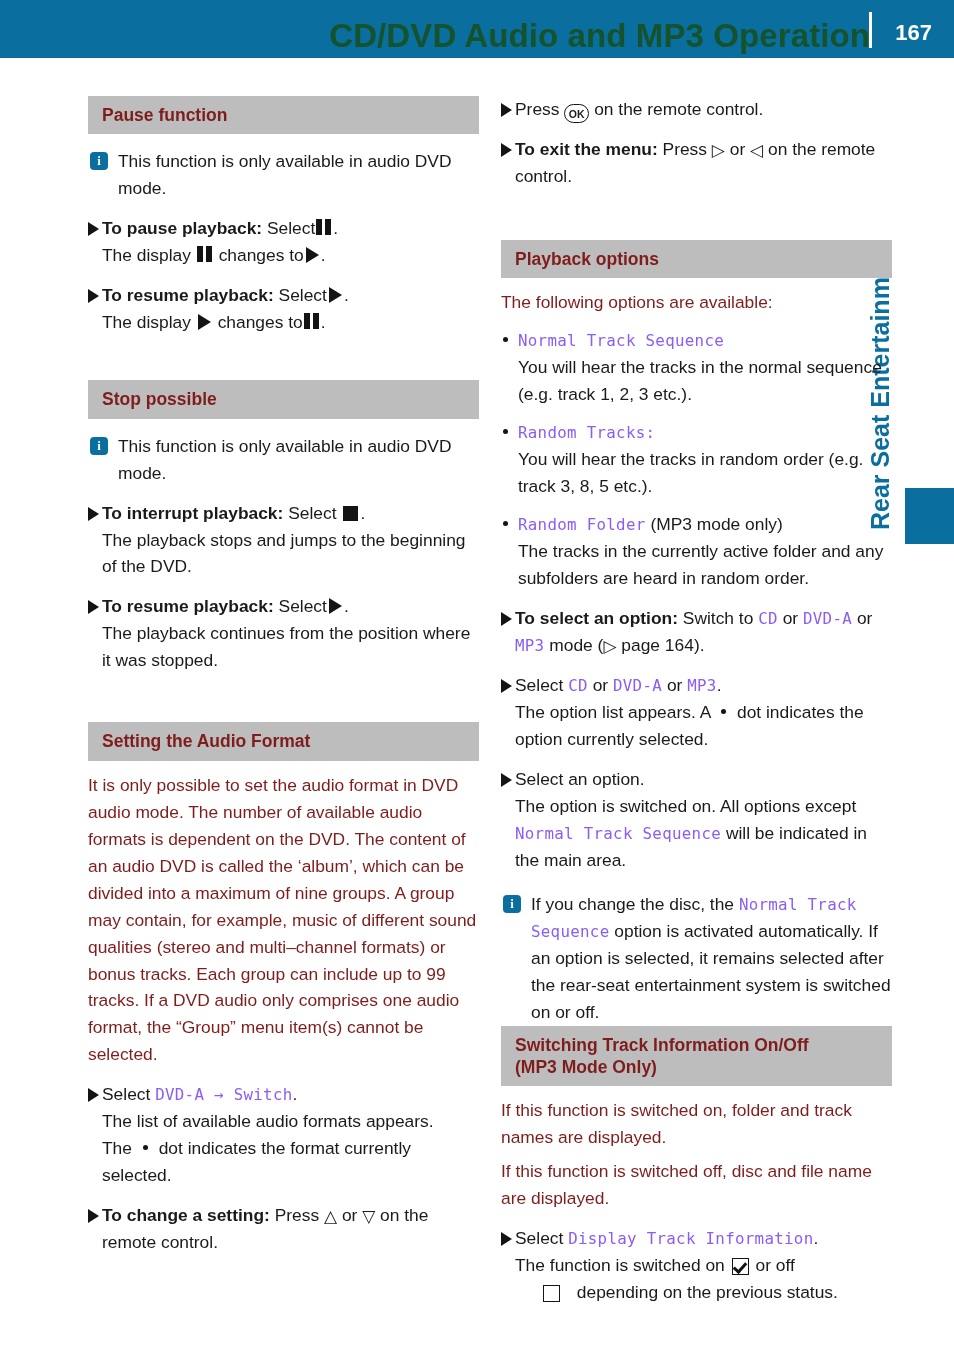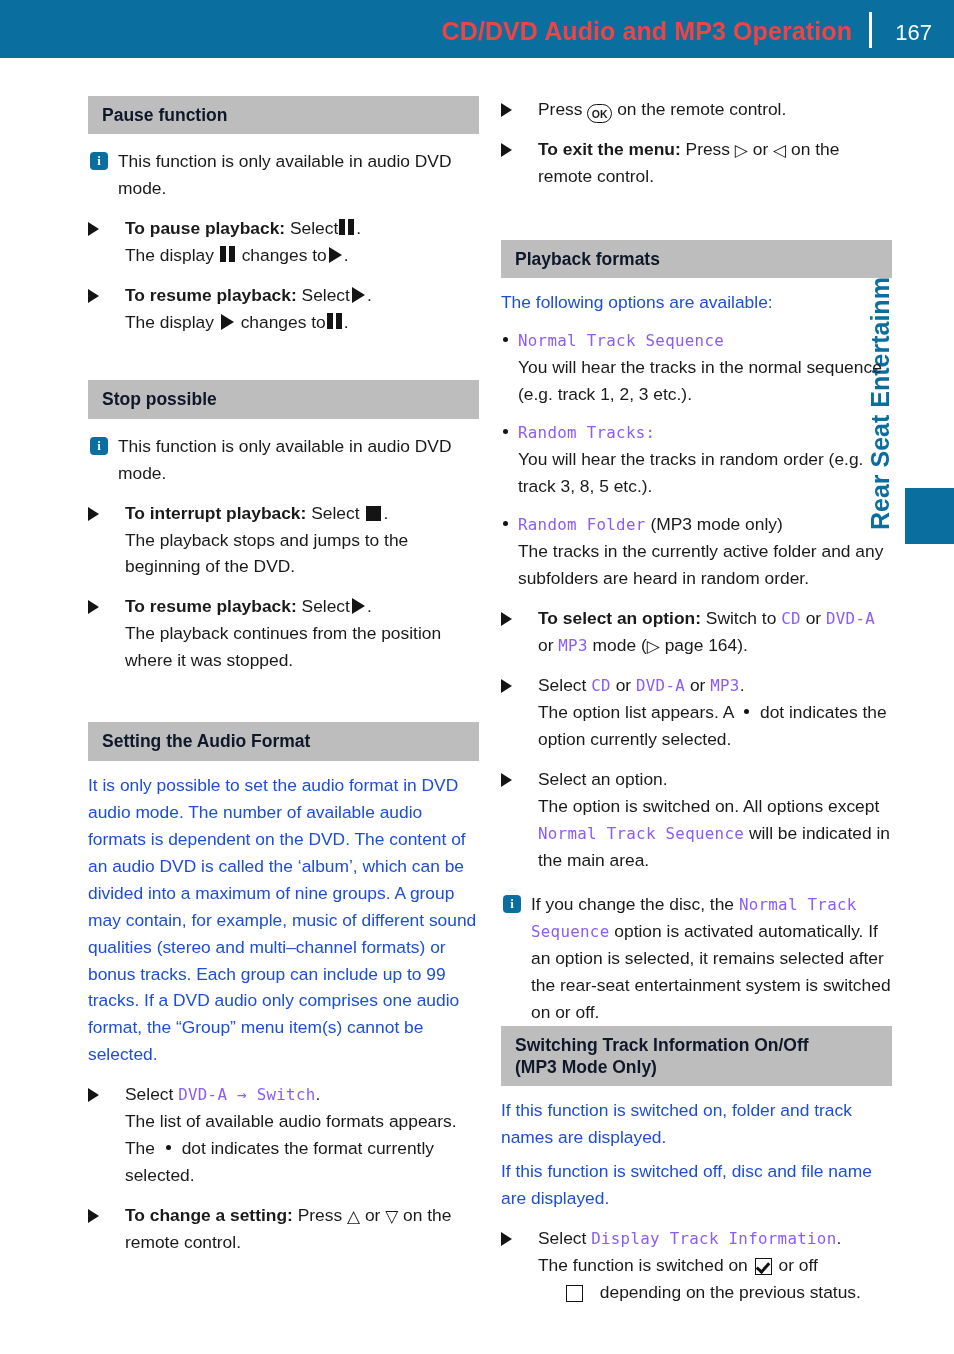--- a/index.html
+++ b/index.html
@@ -19,42 +19,42 @@
   
   .header-band {
     position: absolute;
     left: 0; top: 0;
     width: 954px;
     height: 58px;
     background: #0a6e9e;
   }
   .header-title {
     position: absolute;
-    right: 102px;
+    right: 84px;
     top: 17px;
-    font-size: 25px;
-    font-weight: bold;
-    color: #ef4444;
+    font-size: 33px;
+    font-weight: bold;
+    color: #14532d;
     letter-spacing: 0.1px;
     white-space: nowrap;
   }
   .header-sep {
     position: absolute;
     right: 82px;
     top: 12px;
     width: 3px;
     height: 36px;
     background: #ffffff;
   }
   .header-page {
     position: absolute;
     right: 22px;
     top: 20px;
     font-size: 22px;
-    font-weight: normal;
+    font-weight: bold;
     color: #ffffff;
   }
   .side-tab-wrap {
     position: absolute;
     left: 905px;
     top: 110px;
     width: 50px;
     height: 420px;
   }
   .side-tab-wrap .vtext {
@@ -87,32 +87,32 @@
     width: 391px;
   }
   .col-left  { left: 88px; }
   .col-right { left: 501px; }
 
   
   .sec-head {
     background: #bdbdbd;
     font-size: 17.5px;
     font-weight: bold;
-    color: #0f172a;
+    color: #7f1d1d;
     padding: 8px 0 8px 14px;
     line-height: 1.28;
     box-sizing: border-box;
   }
 
   
   .para {
     font-size: 17.4px;
     line-height: 1.55;
     margin: 11px 0 0 0;
-    color: #1d4ed8;
+    color: #7f1d1d;
   }
   .para.tight { margin-top: 7px; }
 
   
   .note {
     position: relative;
     margin: 14px 0 0 0;
     padding-left: 30px;
     font-size: 17.4px;
     line-height: 1.55;
@@ -130,21 +130,21 @@
     font-weight: bold;
     line-height: 18px;
     text-align: center;
     font-family: "Liberation Serif", serif;
   }
 
   
   .step {
     position: relative;
     margin: 13px 0 0 0;
-    padding-left: 37px;
+    padding-left: 14px;
     font-size: 17.4px;
     line-height: 1.55;
   }
   .step.tight { }
   .tri-bullet {
     position: absolute;
     left: 0;
     top: 7px;
     width: 0; height: 0;
     border-left: 11px solid #141414;
@@ -357,21 +357,21 @@
   <div class="step tight">
     <span class="tri-bullet"></span>
     <b class="lead">To exit the menu:</b>
     <span>Press</span>
     <span class="g-arrow">▷</span>
     <span>or</span>
     <span class="g-arrow">◁</span>
     <span>on the remote control.</span>
   </div>
 
-  <div class="sec-head" style="margin-top:50px">Playback formats</div>
+  <div class="sec-head" style="margin-top:50px">Playback options</div>
 
   <div class="para">The following options are available:</div>
 
   <div class="opt">
     <span class="dot-bullet"></span>
     <span class="mono">Normal Track Sequence</span>
     <span class="sub">You will hear the tracks in the normal sequence (e.g. track 1, 2, 3 etc.).</span>
   </div>
 
   <div class="opt">

